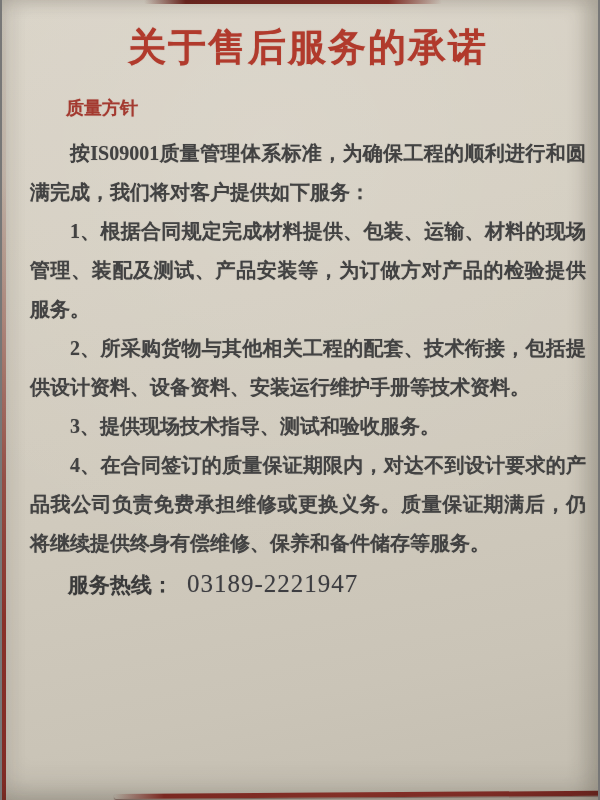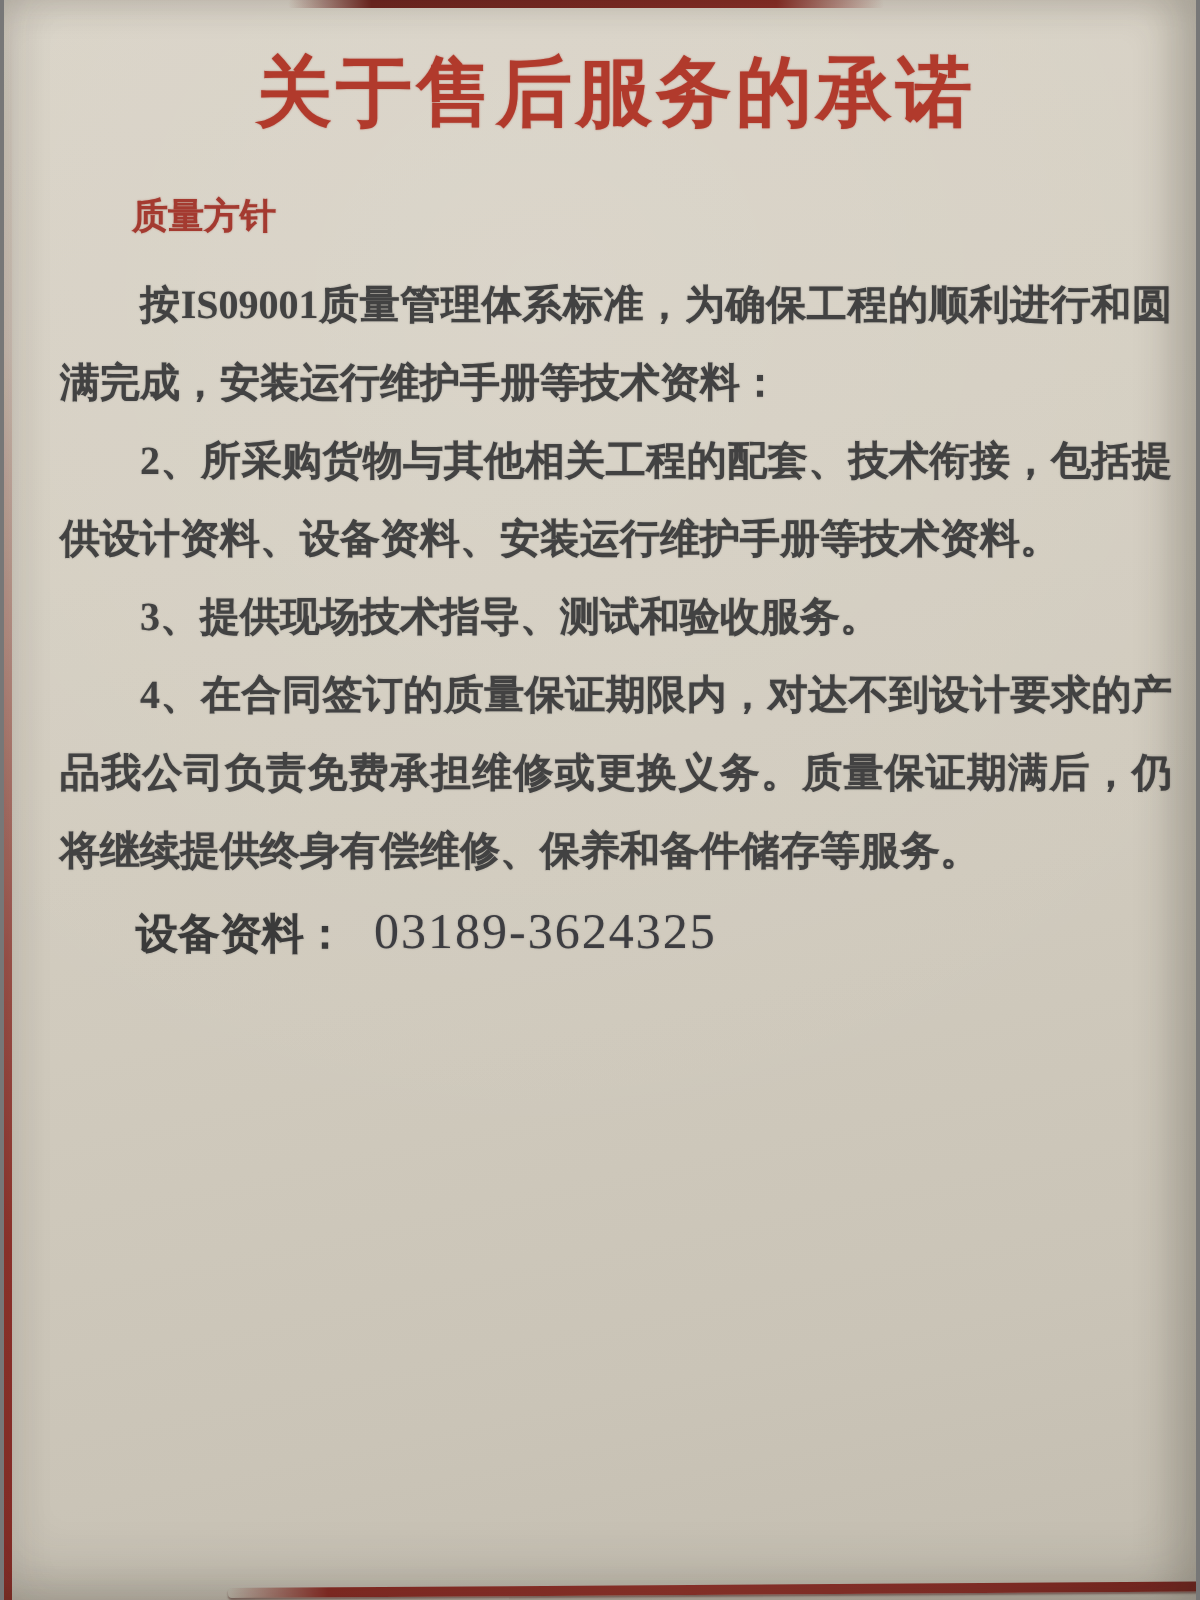--- a/index.html
+++ b/index.html
@@ -80,23 +80,24 @@
 <div class="page">
   <div class="border-top"></div>
   <div class="border-left"></div>
   <div class="border-bottom"></div>
 
   <div class="content">
     <h1 class="title">关于售后服务的承诺</h1>
     <h2 class="heading">质量方针</h2>
 
     <div class="bodytext">
-      <p>按IS09001质量管理体系标准，为确保工程的顺利进行和圆满完成，安装运行维护手册等技术资料：</p>
+      <p>按IS09001质量管理体系标准，为确保工程的顺利进行和圆满完成，我们将对客户提供如下服务：</p>
+      <p>1、根据合同规定完成材料提供、包装、运输、材料的现场管理、装配及测试、产品安装等，为订做方对产品的检验提供服务。</p>
       <p>2、所采购货物与其他相关工程的配套、技术衔接，包括提供设计资料、设备资料、安装运行维护手册等技术资料。</p>
       <p>3、提供现场技术指导、测试和验收服务。</p>
       <p>4、在合同签订的质量保证期限内，对达不到设计要求的产品我公司负责免费承担维修或更换义务。质量保证期满后，仍将继续提供终身有偿维修、保养和备件储存等服务。</p>
     </div>
 
     <div class="hotline">
-      <span class="label">设备资料：</span><span class="number">03189-3624325</span>
+      <span class="label">服务热线：</span><span class="number">03189-2221947</span>
     </div>
   </div>
 </div>
 
 </body></html>

